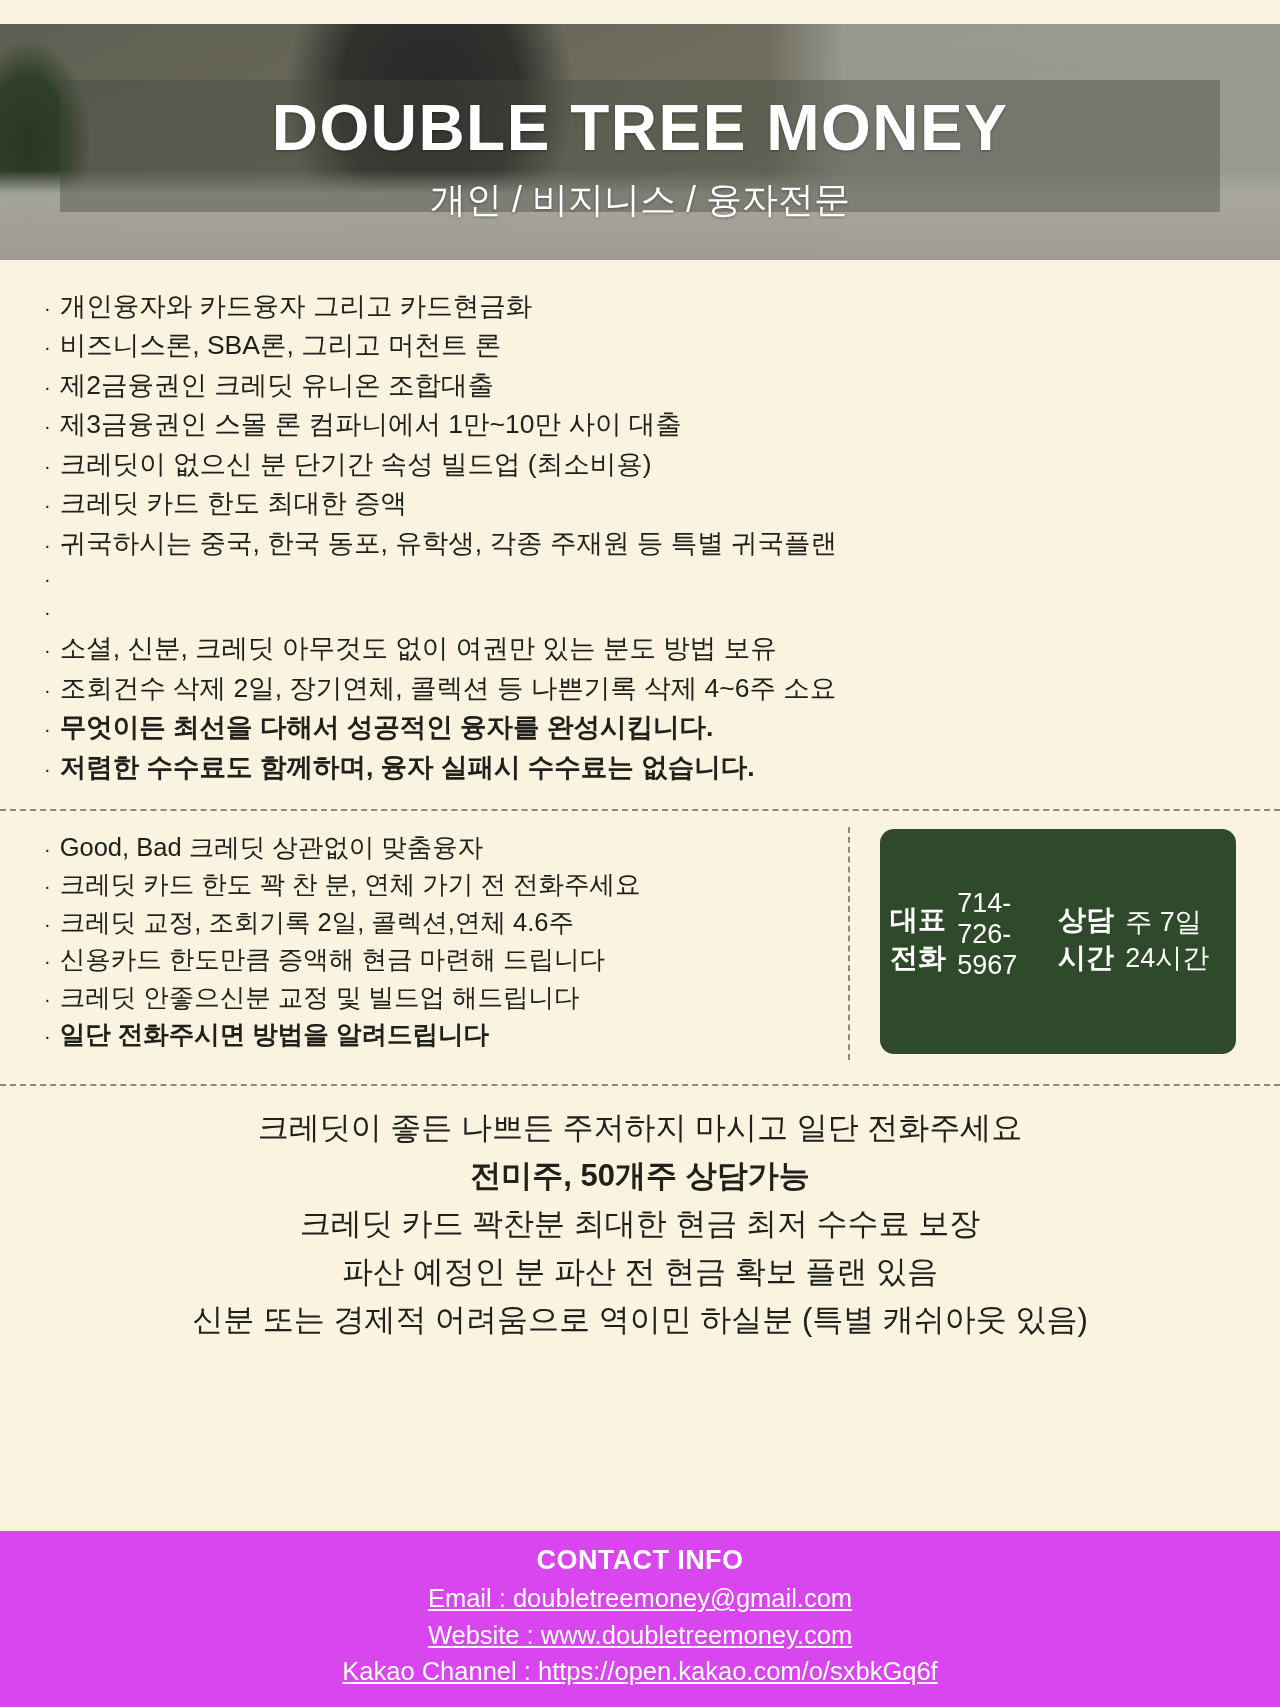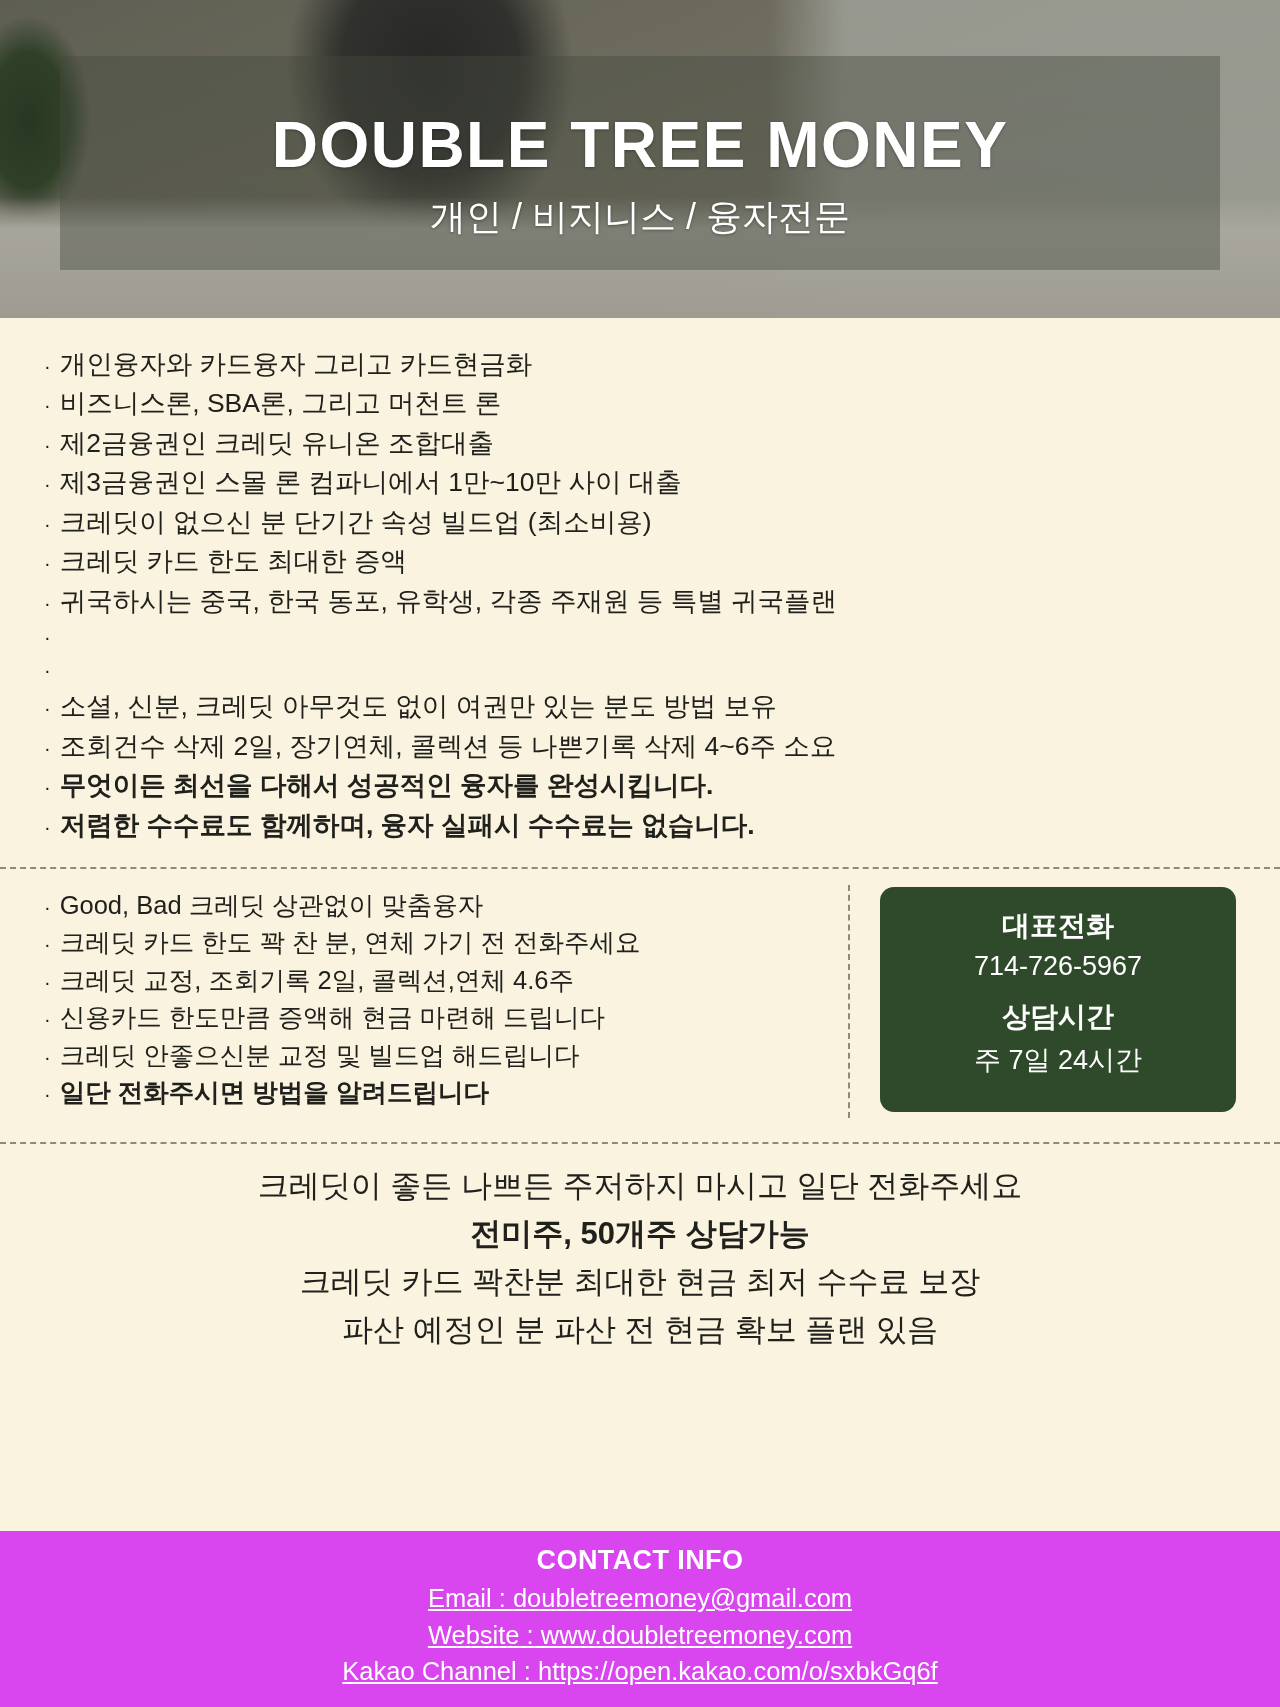--- a/index.html
+++ b/index.html
@@ -19,23 +19,24 @@
     height: 1707px;
     background: #faf3df;
     display: flex;
     flex-direction: column;
   }
 
   
   .hero {
     position: relative;
     width: 100%;
-    height: 318px;
+    height: 236px;
     overflow: hidden;
     background: #d946ef;
+    margin-top: 24px;
   }
   .hero-photo {
     position: absolute;
     inset: 0;
     background:
       
       linear-gradient(to bottom, rgba(0,0,0,0) 62%, rgba(236,232,222,0.96) 72%, rgba(222,217,205,0.98) 100%),
       
       radial-gradient(ellipse 200px 240px at 430px 70px, #2e2e2e 0%, #3b3a38 45%, rgba(80,78,72,0.0) 72%),
       
@@ -139,23 +140,23 @@
     box-sizing: border-box;
     display: flex;
     align-items: stretch;
   }
   .callout {
     background: #2f4a2a;
     border-radius: 14px;
     width: 100%;
     color: #ffffff;
     display: flex;
-    flex-direction: column;
+    flex-direction: row;
     align-items: center;
-    justify-content: flex-start;
+    justify-content: flex-end;
     padding: 18px 10px;
     box-sizing: border-box;
   }
   .callout .label {
     font-size: 28px;
     font-weight: bold;
     margin: 2px 0 6px 0;
   }
   .callout .value {
     font-size: 27px;
@@ -308,20 +309,21 @@
     </div>
   </div>
 
   <div class="dash-h"></div>
 
   <div class="center-block">
     <p>크레딧이 좋든 나쁘든 주저하지 마시고 일단 전화주세요</p>
     <p class="bold">전미주, 50개주 상담가능</p>
     <p>크레딧 카드 꽉찬분 최대한 현금 최저 수수료 보장</p>
     <p>파산 예정인 분 파산 전 현금 확보 플랜 있음</p>
+    <p>신분 또는 경제적 어려움으로 역이민 하실분 (특별 캐쉬아웃 있음)</p>
   </div>
 
   <div class="footer">
     <div class="ftitle">CONTACT INFO</div>
     <div class="fline">Email : doubletreemoney@gmail.com</div>
     <div class="fline">Website : www.doubletreemoney.com</div>
     <div class="fline">Kakao Channel : https://open.kakao.com/o/sxbkGq6f</div>
   </div>
 
 </div>

